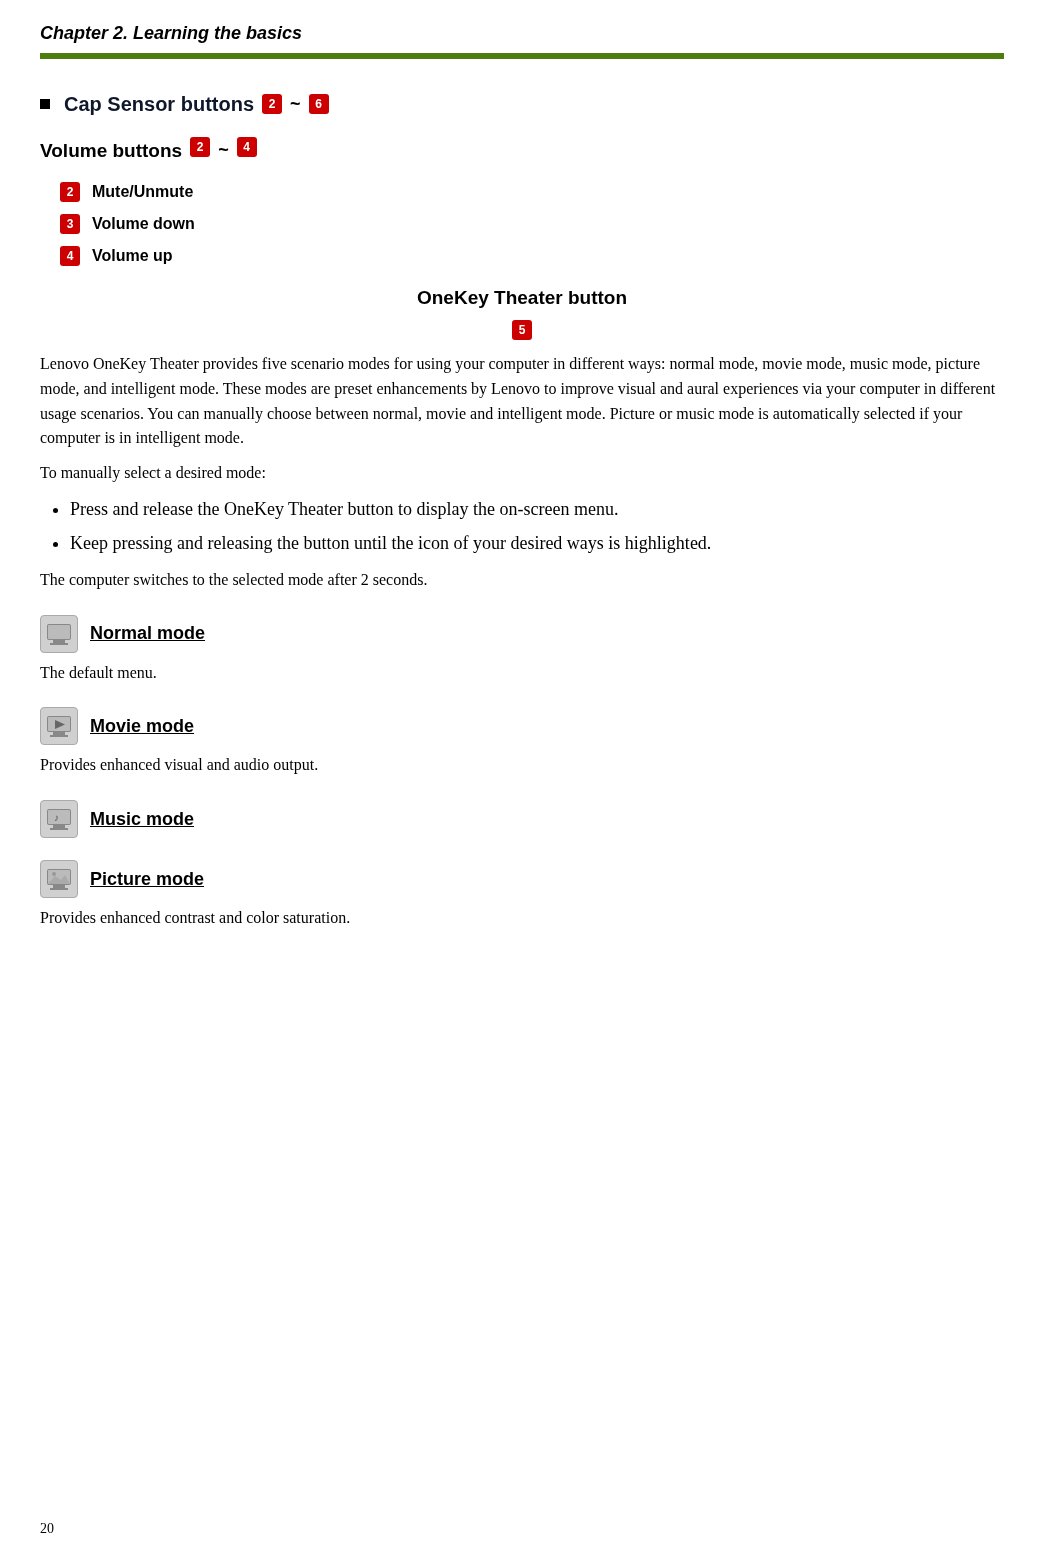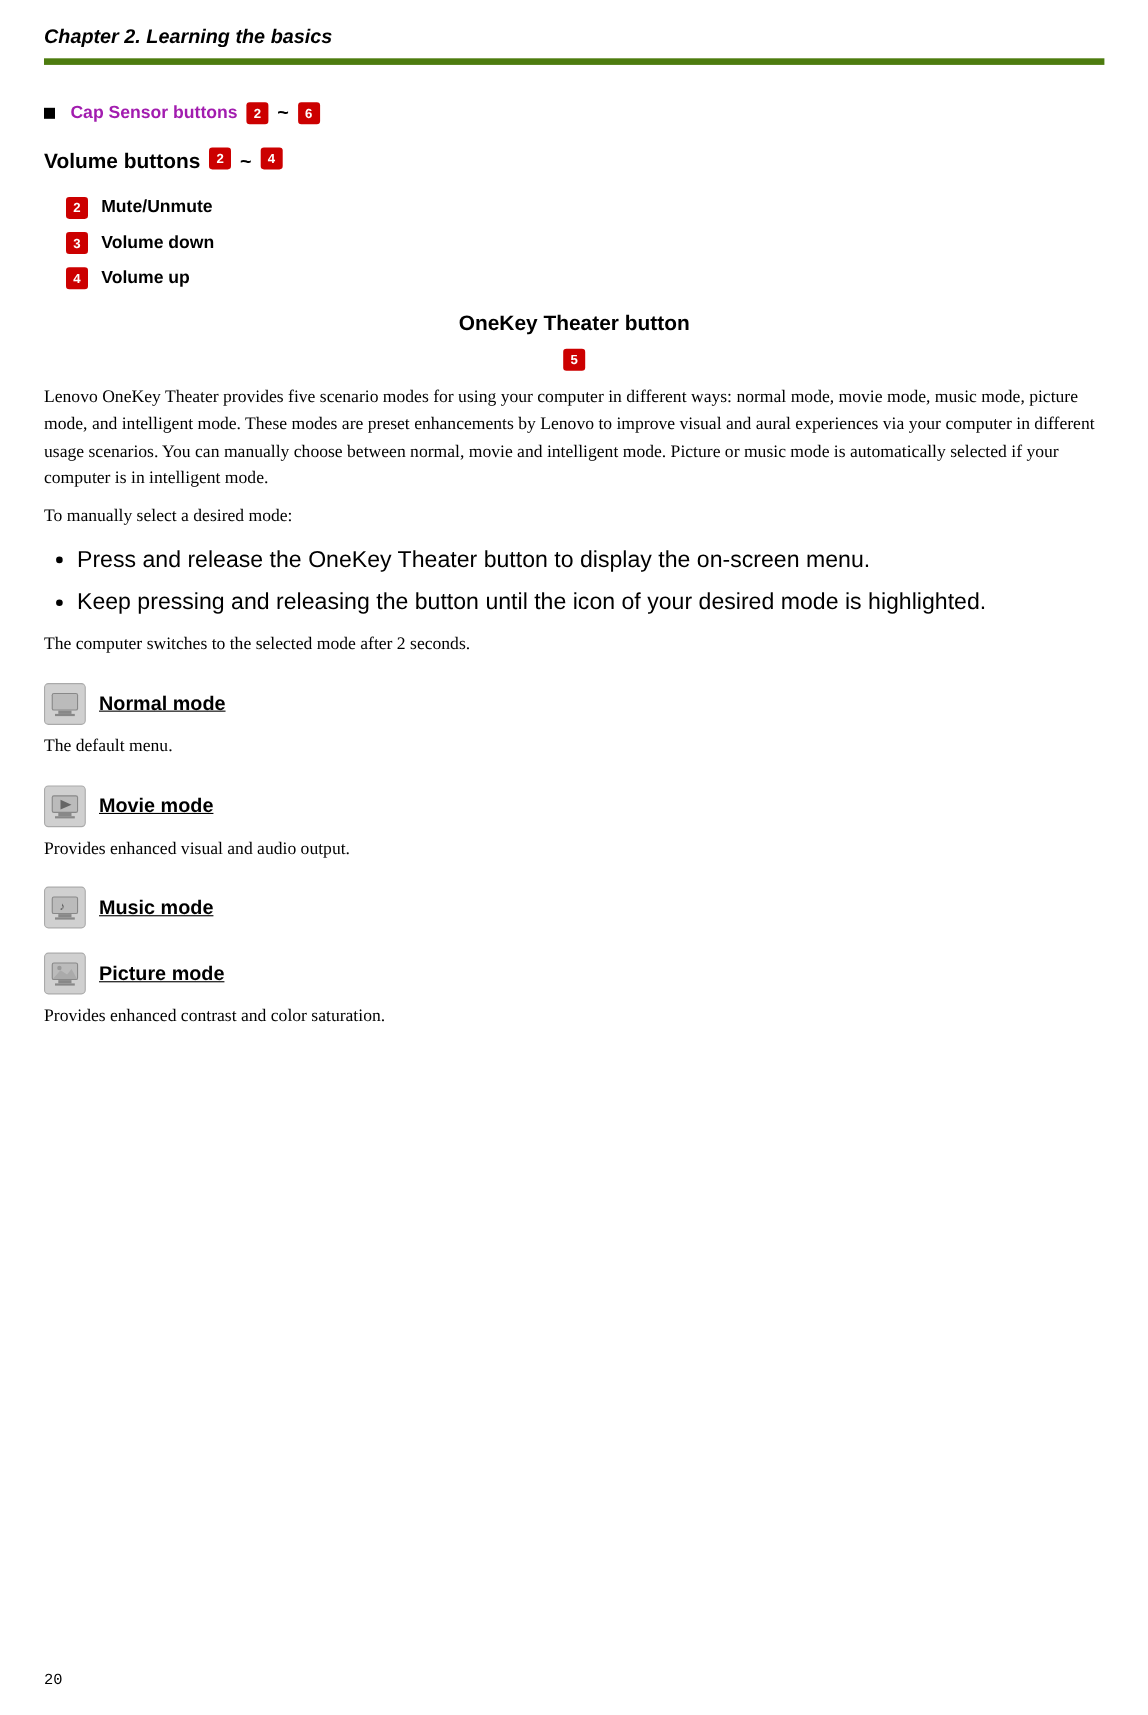--- a/index.html
+++ b/index.html
@@ -41,23 +41,23 @@
       display: inline-block;
       width: 10px;
       height: 10px;
       background: #000;
       margin-right: 6px;
       flex-shrink: 0;
     }
 
     .section-title-text {
       font-family: Arial, Helvetica, sans-serif;
-      font-size: 16px;
-      font-weight: bold;
-      color: #a21caf;
+      font-size: 20px;
+      font-weight: bold;
+      color: #0f172a;
     }
 
     .num-badge {
       display: inline-flex;
       align-items: center;
       justify-content: center;
       width: 20px;
       height: 20px;
       border-radius: 3px;
       font-family: Arial, Helvetica, sans-serif;
@@ -122,22 +122,22 @@
       line-height: 1.55;
       margin-bottom: 10px;
     }
 
     .bullet-list {
       margin-left: 30px;
       margin-bottom: 10px;
     }
 
     .bullet-list li {
-      font-family: Liberation Sans, sans-serif;
-      font-size: 21px;
+      font-family: Liberation Serif, serif;
+      font-size: 18px;
       line-height: 1.55;
       margin-bottom: 6px;
       list-style-type: disc;
     }
 
     .mode-section {
       margin-top: 22px;
       margin-bottom: 8px;
     }
 
@@ -172,21 +172,21 @@
       font-family: Georgia, 'Times New Roman', serif;
       font-size: 16px;
       line-height: 1.55;
       margin-bottom: 4px;
     }
 
     .page-number {
       position: fixed;
       bottom: 20px;
       left: 40px;
-      font-family: Liberation Mono, monospace;
+      font-family: Liberation Serif, serif;
       font-size: 14px;
     }
   </style>
 </head>
 <body>
 
 <div class="page-header">
   <span>Chapter 2. Learning the basics</span>
 </div>
 
@@ -228,21 +228,21 @@
 
 <p class="body-text">Lenovo OneKey Theater provides five scenario modes for using your computer in different ways: normal mode, movie mode, music mode, picture mode, and intelligent mode. These modes are preset enhancements by Lenovo to improve visual and aural experiences via your computer in different usage scenarios. You can manually choose between normal, movie and intelligent mode. Picture or music mode is automatically selected if your computer is in intelligent mode.</p>
 
 <p class="body-text">To manually select a desired mode:</p>
 
 <ul class="bullet-list">
   <li>
     <span>Press and release the OneKey Theater button to display the on-screen menu.</span>
   </li>
   <li>
-    <span>Keep pressing and releasing the button until the icon of your desired mode is highlighted.</span>
+    <span>Keep pressing and releasing the button until the icon of your desired ways is highlighted.</span>
   </li>
 </ul>
 
 <p class="body-text">The computer switches to the selected mode after 2 seconds.</p>
 
 <div class="mode-section">
   <div class="mode-header">
     <div class="mode-icon">
       <svg width="28" height="28" viewBox="0 0 28 28">
         <rect x="2" y="4" width="24" height="16" rx="2" fill="#888"></rect>

